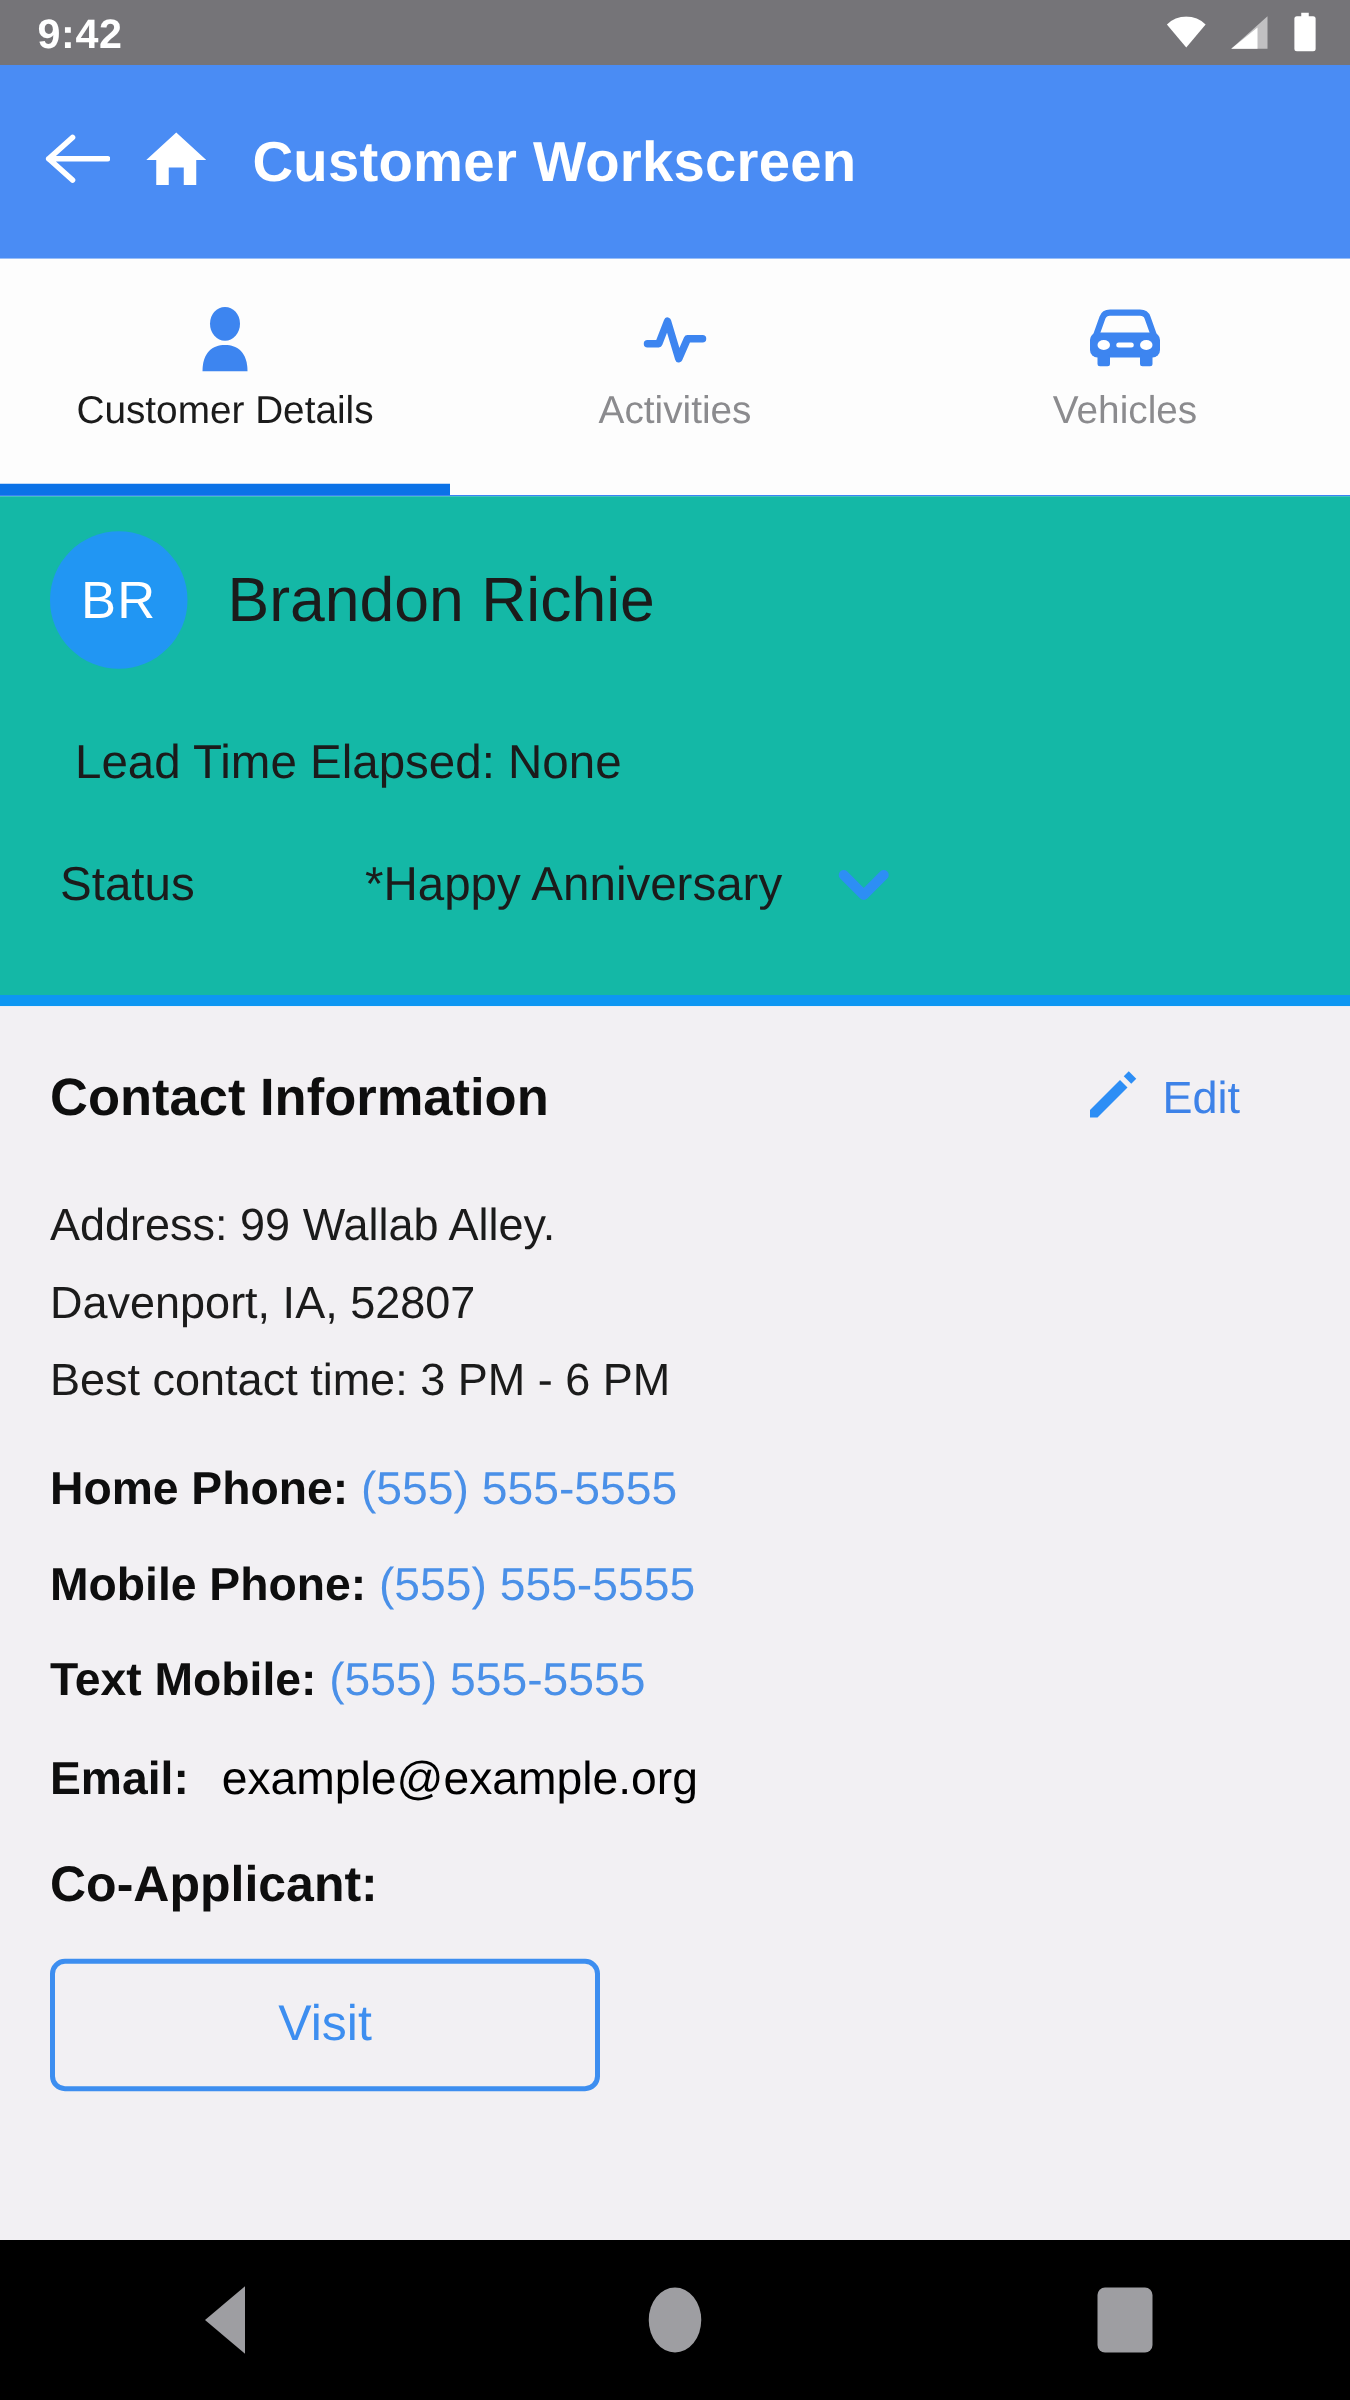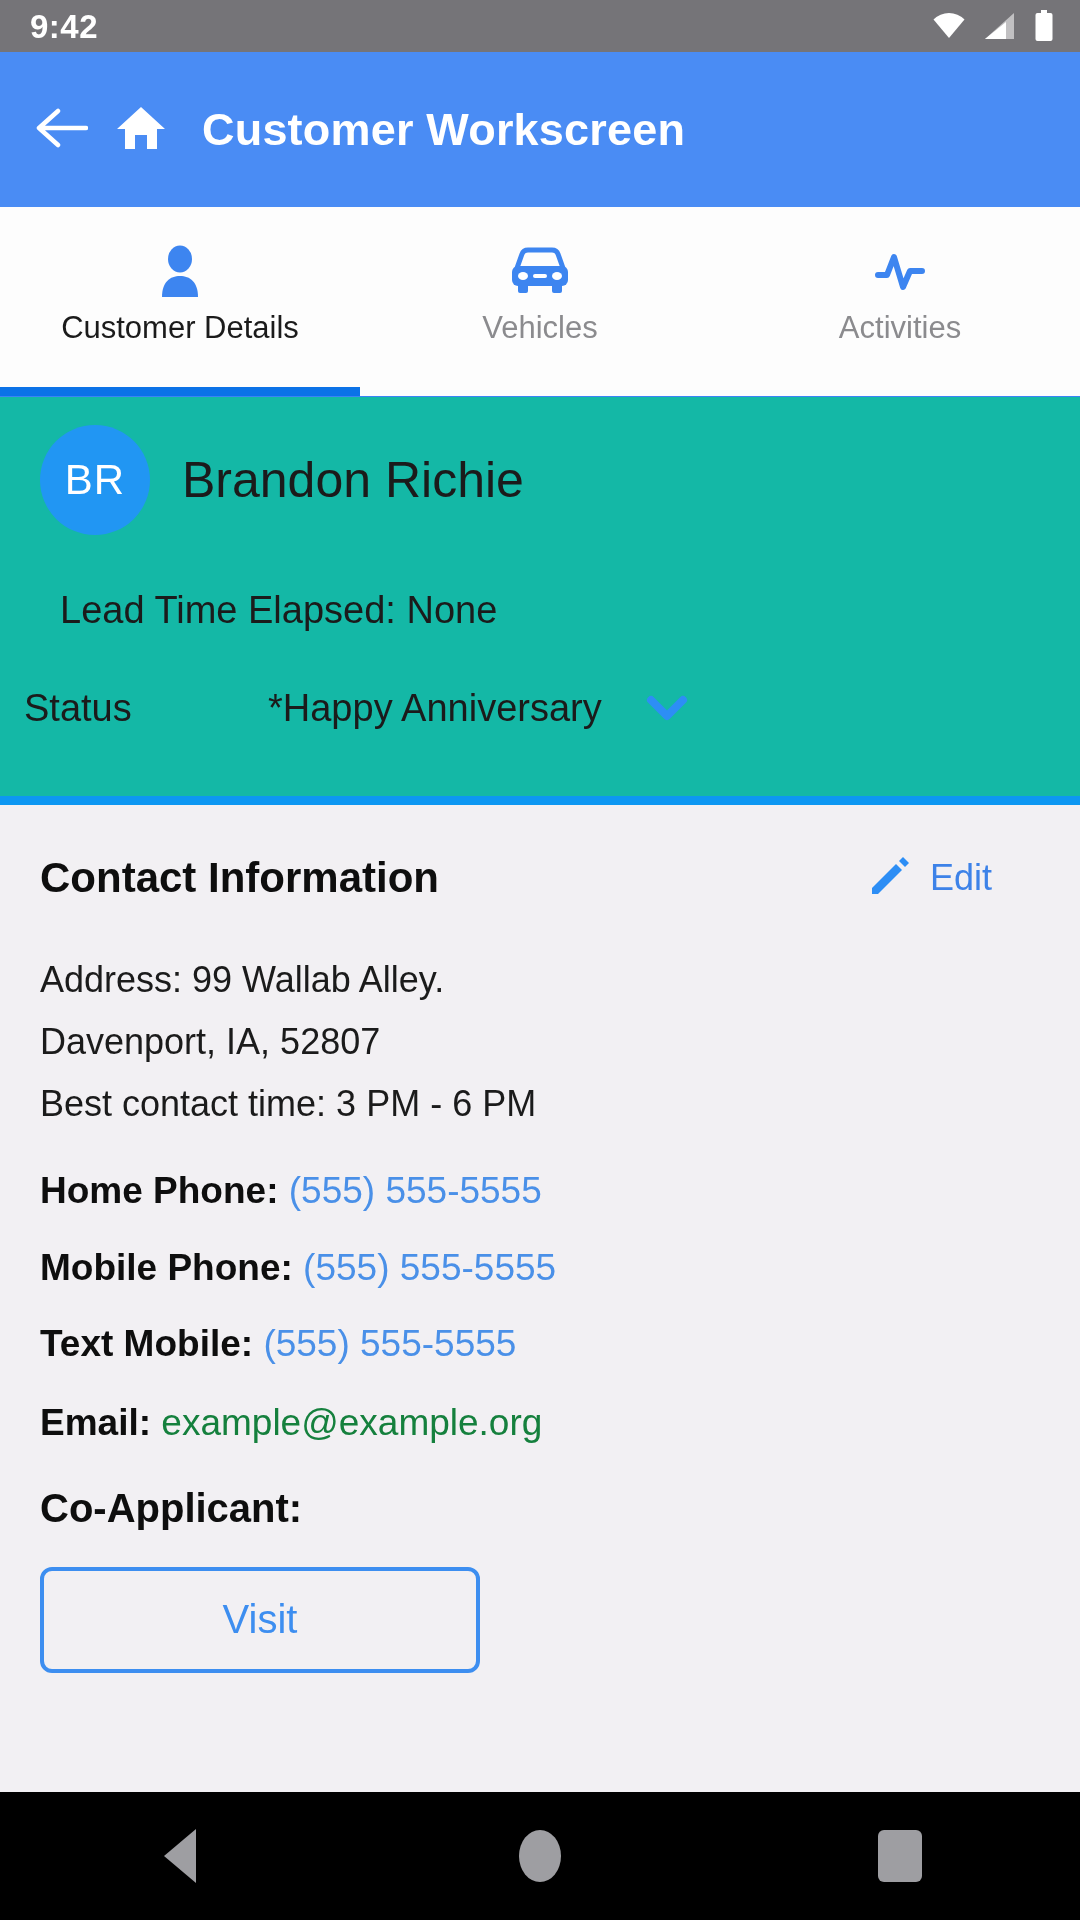--- a/index.html
+++ b/index.html
@@ -118,21 +118,21 @@
     color:#1b1b1b;
     white-space:nowrap;
   }
   .leadtime {
     padding:0 60px;
     margin-top:50px;
     font-size:38px;
     color:#1b1b1b;
   }
   .statusRow {
-    padding:0 24px;
+    padding:0 48px;
     margin-top:48px;
     margin-bottom:60px;
     display:flex; align-items:center;
     height:56px;
   }
   .statusRow .slabel {
     font-size:38px; color:#1b1b1b;
     width:200px; flex:0 0 200px;
   }
   .statusRow .svalue {
@@ -188,21 +188,21 @@
   }
   .phoneLine .lbl { font-weight:700; color:#0e0e0e; }
   .phoneLine .val { color:#4a90e8; }
   .emailLine {
     margin-top:38px;
     font-size:37px;
     line-height:1.1;
     white-space:nowrap;
   }
   .emailLine .lbl { font-weight:700; color:#0e0e0e; }
-  .emailLine .val { color:#15803d; }
+  .emailLine .val { color:#000000; margin-left:16px; }
   .coapp {
     margin-top:42px;
     font-size:40px; font-weight:700; color:#0e0e0e;
   }
   .visitWrap { margin-top:36px; }
   .visitBtn {
     width:440px; height:106px;
     border:4px solid #3d8ef0;
     border-radius:12px;
     background:#f2f0f3;
@@ -289,46 +289,46 @@
   <div class="tabbar">
 
     <div class="tab active">
       <span class="ticon">
         <svg width="56" height="56" viewBox="0 0 56 56">
             <ellipse cx="28" cy="16" rx="12" ry="13.5" fill="#3d85f0"></ellipse>
             <path d="M10 54 C10 39 18 33 28 33 C38 33 46 39 46 54 Z" fill="#3d85f0"></path>
           </svg>
       </span>
       <span class="tlabel">Customer Details</span>
+    </div>
+
+    <div class="tab">
+      <span class="ticon">
+        <svg width="56" height="48" viewBox="0 0 56 48">
+            <path d="M6 28 L15 28 L22 10 L31 40 L38 24 L50 24" stroke="#3d85f0" stroke-width="6" fill="none" stroke-linecap="round" stroke-linejoin="round"></path>
+          </svg>
+      </span>
+      <span class="tlabel">Activities</span>
     </div>
 
     <div class="tab">
       <span class="ticon">
         <svg width="62" height="50" viewBox="0 0 62 50">
           <path d="M8 22 L13 8 C14 5 16 4 19 4 L43 4 C46 4 48 5 49 8 L54 22" stroke="#3d85f0" stroke-width="5" fill="none" stroke-linecap="round" stroke-linejoin="round"></path>
           <rect x="3" y="20" width="56" height="20" rx="6" fill="#3d85f0"></rect>
           <rect x="9" y="38" width="10" height="9" rx="2" fill="#3d85f0"></rect>
           <rect x="43" y="38" width="10" height="9" rx="2" fill="#3d85f0"></rect>
           <ellipse cx="14" cy="30" rx="5" ry="4" fill="#ffffff"></ellipse>
           <ellipse cx="48" cy="30" rx="5" ry="4" fill="#ffffff"></ellipse>
           <rect x="24" y="28" width="14" height="4" rx="2" fill="#ffffff"></rect>
         </svg>
       </span>
       <span class="tlabel">Vehicles</span>
     </div>
 
-    <div class="tab">
-      <span class="ticon">
-        <svg width="56" height="48" viewBox="0 0 56 48">
-            <path d="M6 28 L15 28 L22 10 L31 40 L38 24 L50 24" stroke="#3d85f0" stroke-width="6" fill="none" stroke-linecap="round" stroke-linejoin="round"></path>
-          </svg>
-      </span>
-      <span class="tlabel">Activities</span>
-    </div>
-
     <div class="tabindicator"></div>
   </div>
 
   <div class="custhead">
     <div class="nameRow">
       <div class="avatar">BR</div>
       <div class="custname">Brandon Richie</div>
     </div>
     <div class="leadtime">Lead Time Elapsed: None</div>
     <div class="statusRow">

